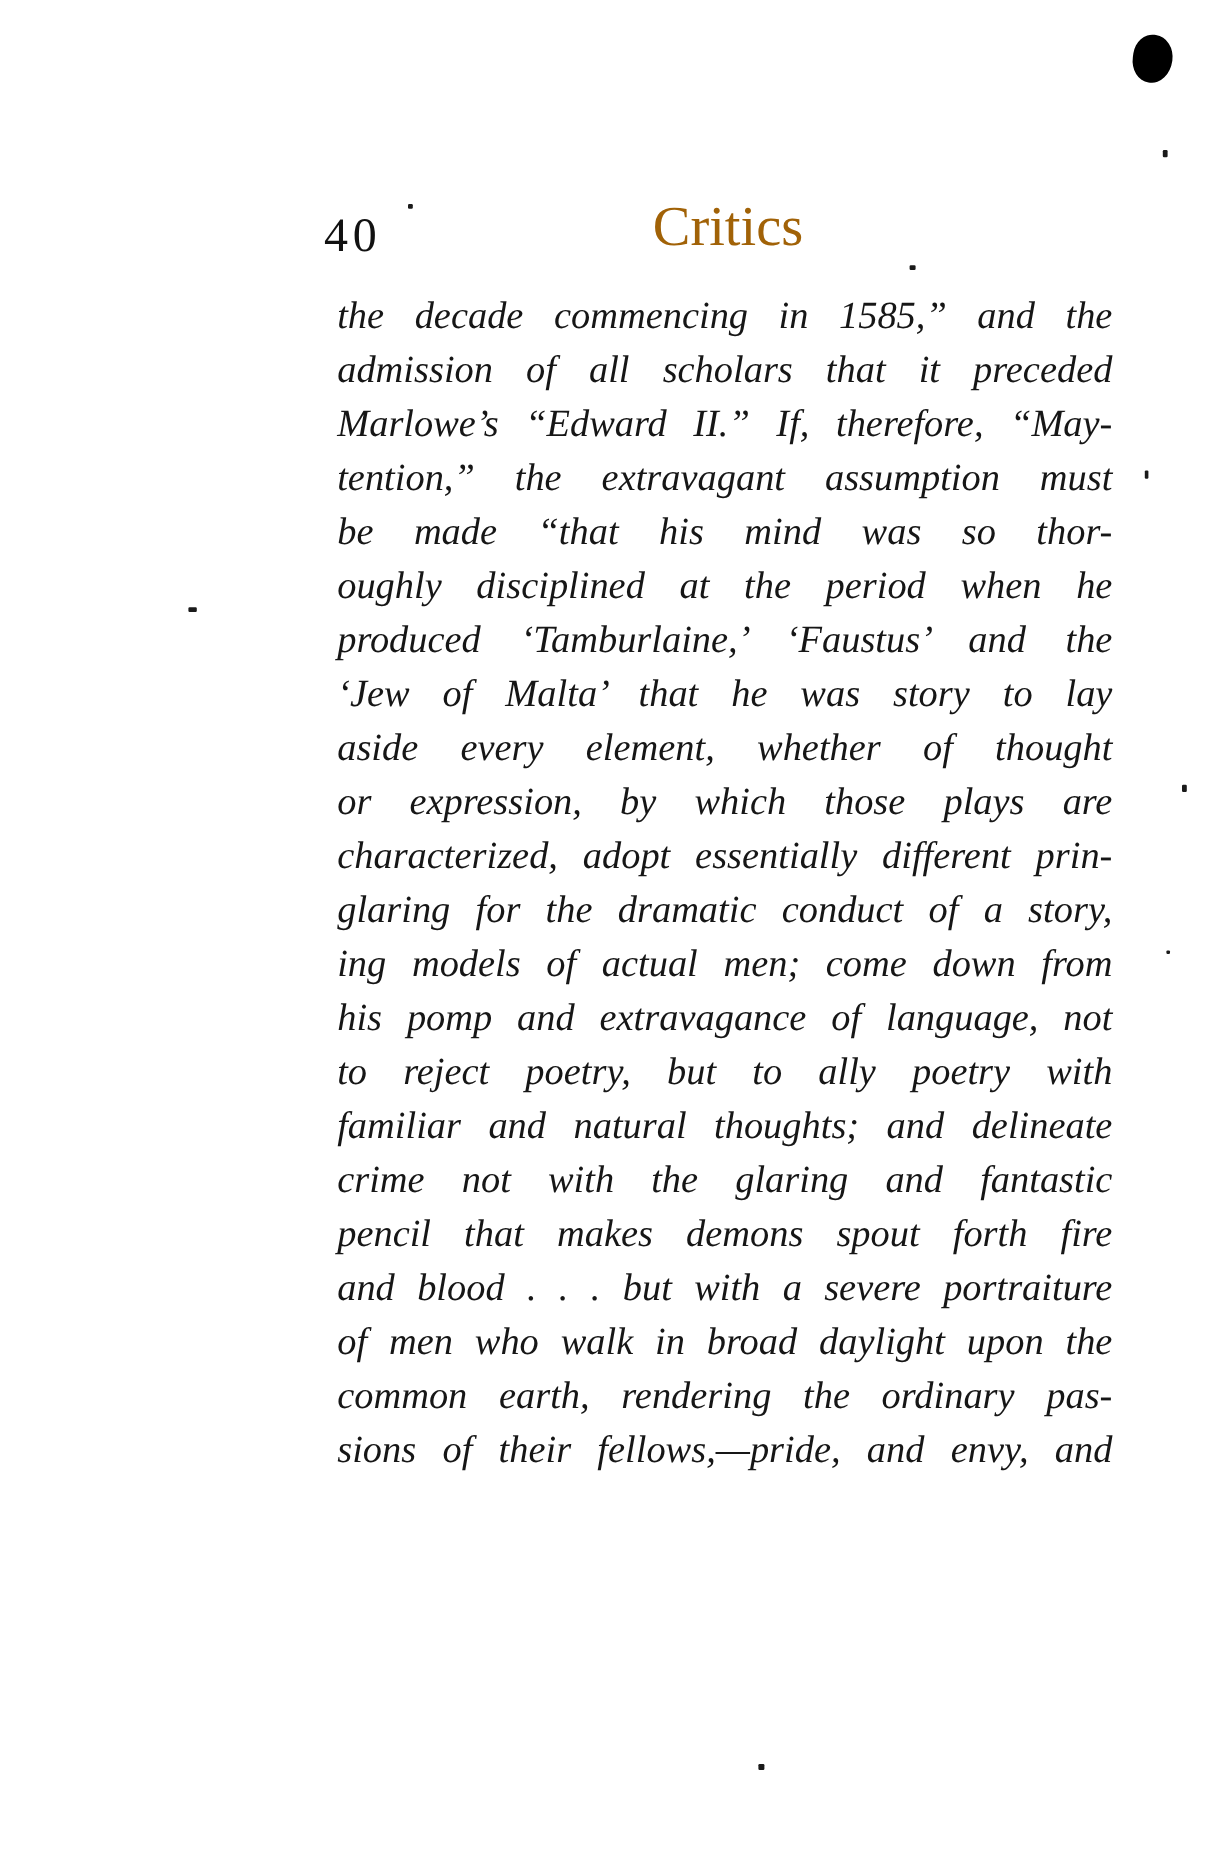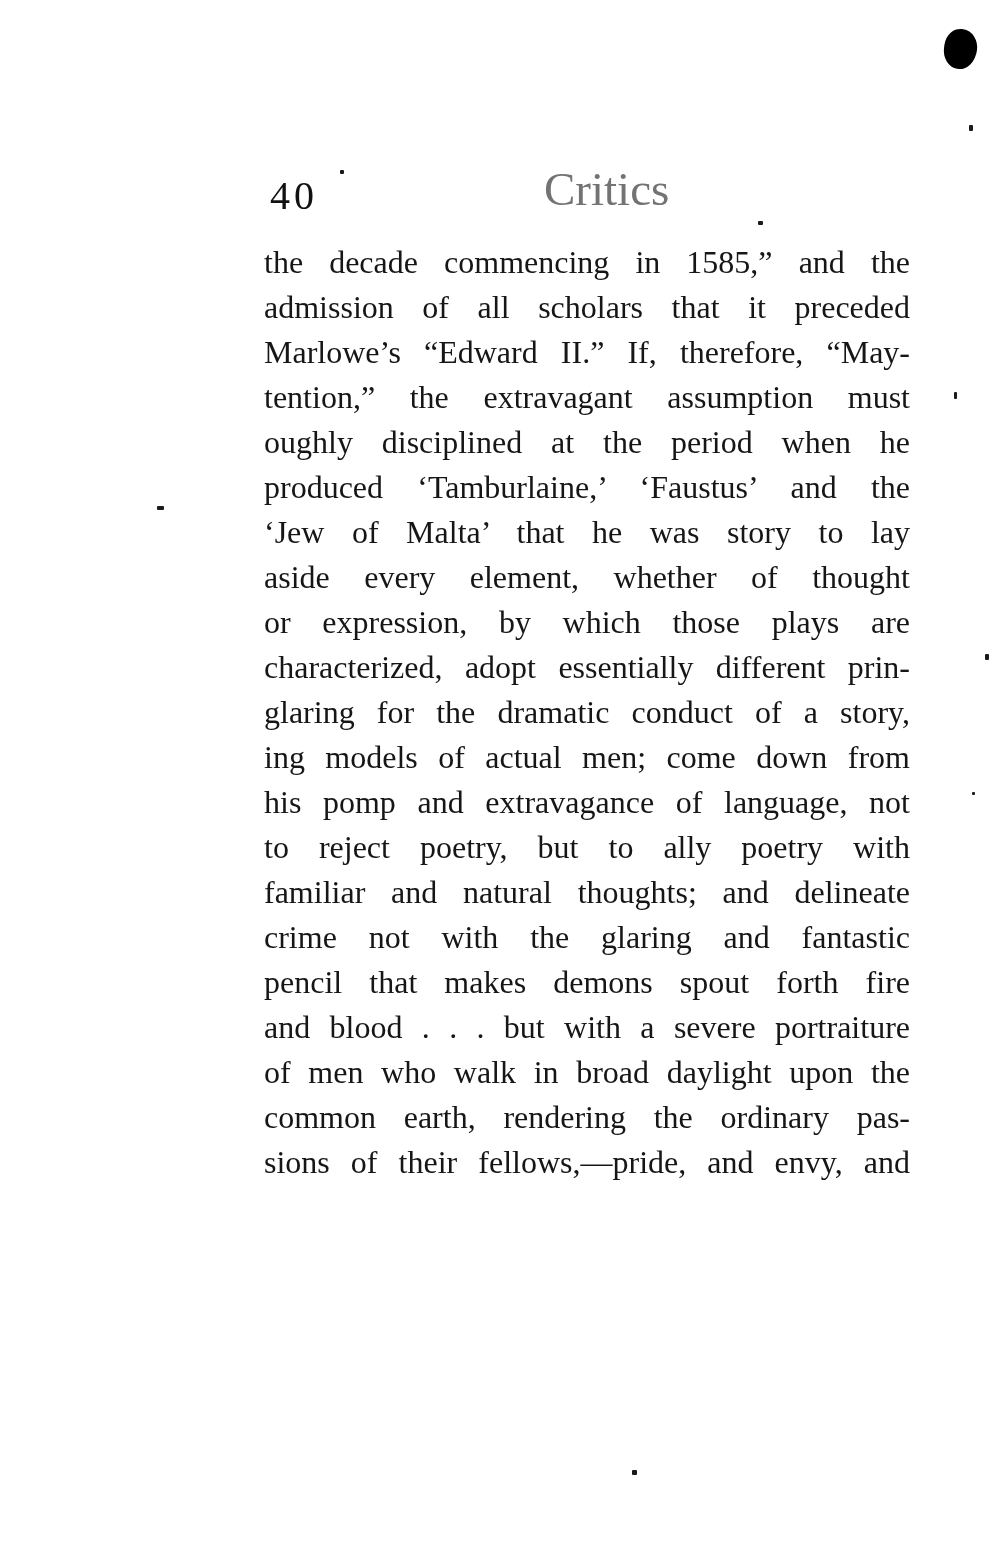--- a/index.html
+++ b/index.html
@@ -25,27 +25,28 @@
     line-height: 40px;
     letter-spacing: 4px;
     color: #111111;
   }
   .running-head {
     position: absolute;
     left: 528px;
     top: 166px;
     font-size: 47px;
     line-height: 47px;
-    color: #737373;
+    color: #a16207;
   }
   .text-block {
     position: absolute;
-    left: 248px;
+    left: 265px;
     top: 240px;
     width: 646px;
+    font-style: italic;
   }
   .text-line {
     font-size: 32px;
     line-height: 45px;
     text-align: justify;
     text-align-last: justify;
     word-spacing: 2px;
     color: #161616;
     white-space: normal;
   }
@@ -92,20 +93,21 @@
   <div class="speck s9"></div>
 
   <div class="page-number">40</div>
   <div class="running-head">Critics</div>
 
   <div class="text-block">
     <div class="text-line">the decade commencing in 1585,” and the</div>
     <div class="text-line">admission of all scholars that it preceded</div>
     <div class="text-line">Marlowe’s “Edward II.” If, therefore, “May-</div>
     <div class="text-line">tention,” the extravagant assumption must</div>
+    <div class="text-line">be made “that his mind was so thor-</div>
     <div class="text-line">oughly disciplined at the period when he</div>
     <div class="text-line">produced ‘Tamburlaine,’ ‘Faustus’ and the</div>
     <div class="text-line">‘Jew of Malta’ that he was story to lay</div>
     <div class="text-line">aside every element, whether of thought</div>
     <div class="text-line">or expression, by which those plays are</div>
     <div class="text-line">characterized, adopt essentially different prin-</div>
     <div class="text-line">glaring for the dramatic conduct of a story,</div>
     <div class="text-line">ing models of actual men; come down from</div>
     <div class="text-line">his pomp and extravagance of language, not</div>
     <div class="text-line">to reject poetry, but to ally poetry with</div>

